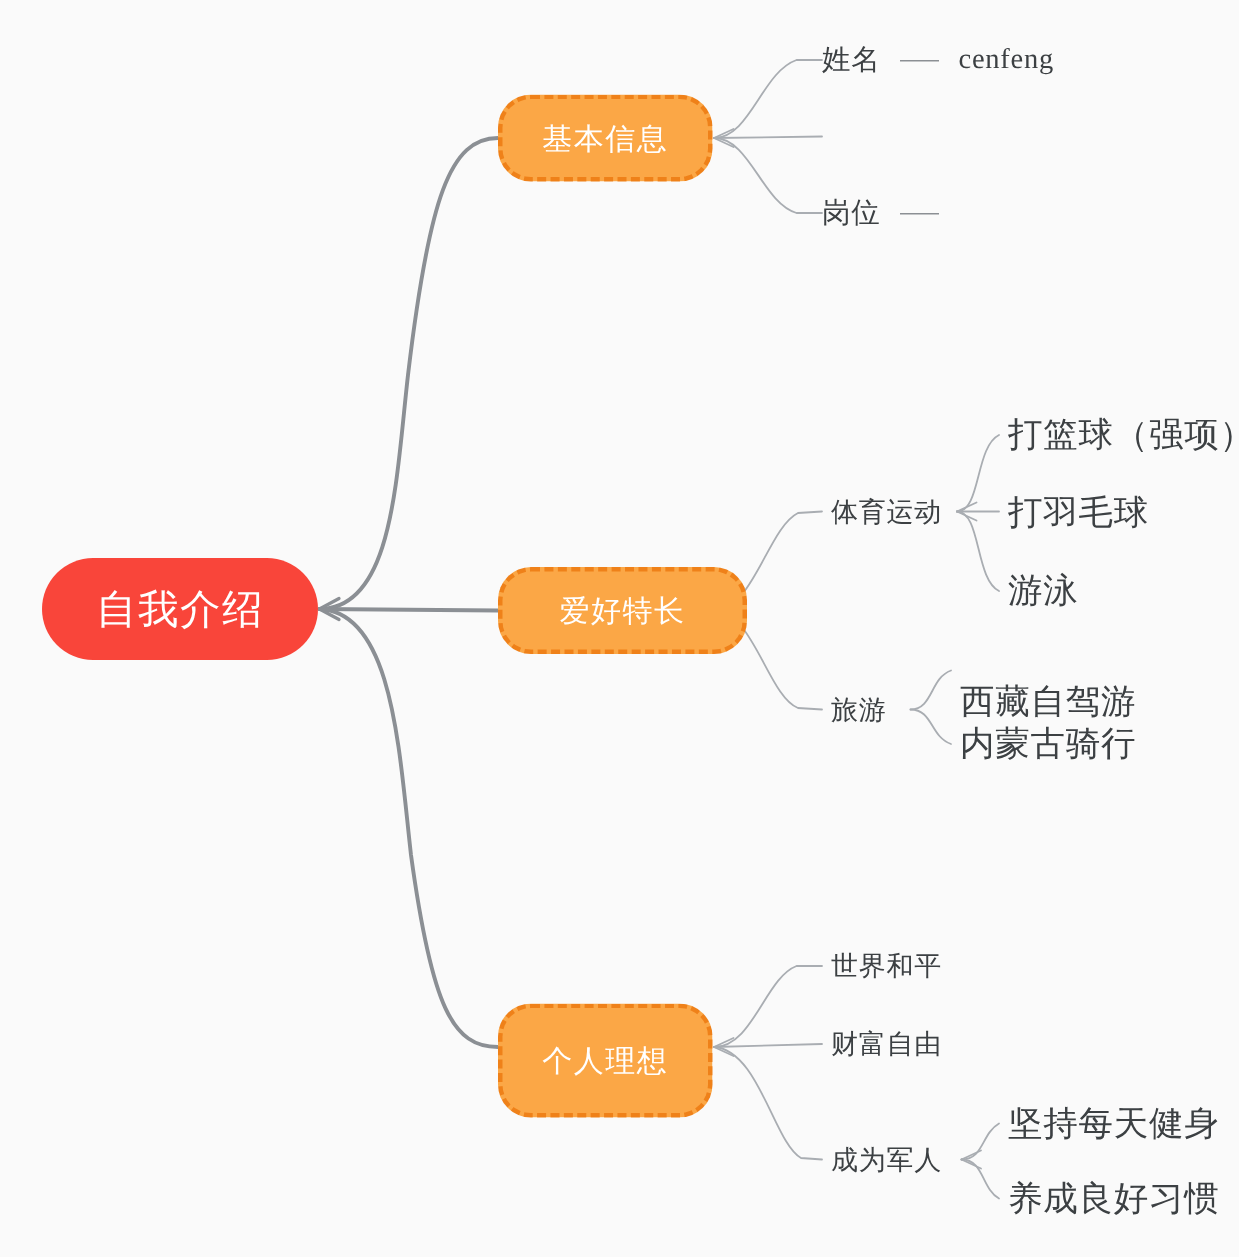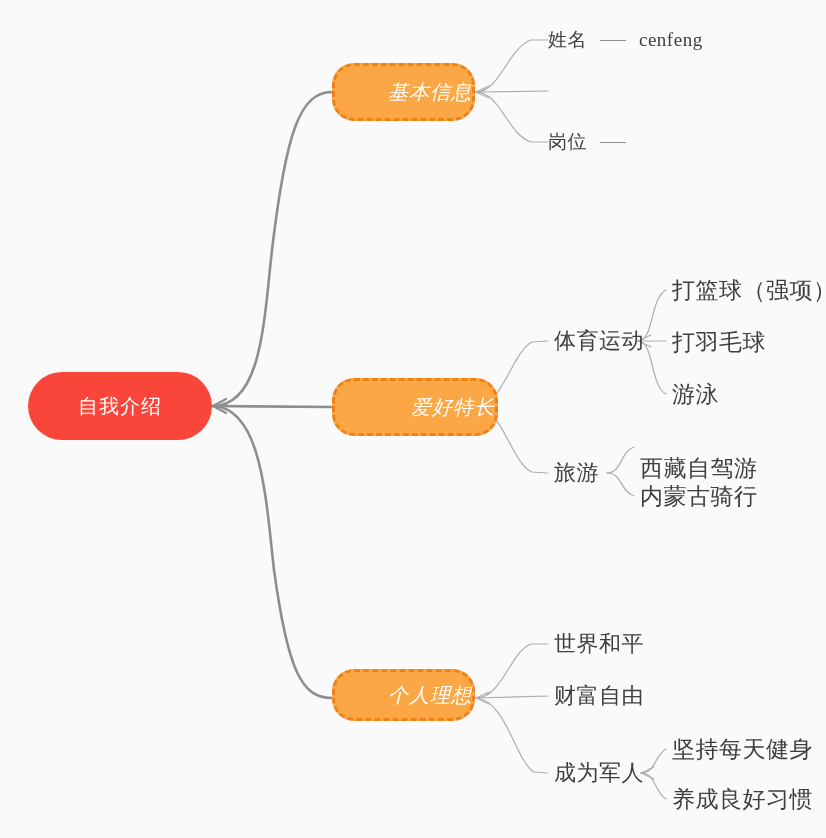--- a/index.html
+++ b/index.html
@@ -27,47 +27,46 @@
     pointer-events: none;
   }
   .node-root {
     position: absolute;
     display: flex;
     align-items: center;
     justify-content: center;
     background: #f9453a;
     color: #ffffff;
     border-radius: 34px;
-    font-size: 20px;
+    font-size: 27px;
     letter-spacing: 1px;
     box-sizing: border-box;
     white-space: nowrap;
   }
   .node-branch {
     position: absolute;
     display: flex;
     align-items: center;
-    justify-content: flex-end;
+    justify-content: center;
     background: #f9a council;
     color: #ffffff;
     box-sizing: border-box;
     white-space: nowrap;
-    font-style: italic;
   }
   .node-branch {
     background: #fba746;
     border: 3px dashed #ef8119;
     border-radius: 22px;
     font-size: 20px;
     letter-spacing: 1px;
   }
   .leaf-label {
     position: absolute;
     color: #3c4043;
-    font-size: 22px;
+    font-size: 18px;
     white-space: nowrap;
     letter-spacing: 0.5px;
     transform: translateY(-50%);
   }
   .leaf-label.sub {
     font-size: 23px;
   }
   .pair-row {
     position: absolute;
     display: flex;
@@ -176,21 +175,21 @@
 
   <div class="leaf-label" style="left:554px; top:341px;">体育运动</div>
   <div class="leaf-label sub" style="left:672px; top:290px;">打篮球（强项）</div>
   <div class="leaf-label sub" style="left:672px; top:342px;">打羽毛球</div>
   <div class="leaf-label sub" style="left:672px; top:394px;">游泳</div>
 
   <div class="leaf-label" style="left:554px; top:473px;">旅游</div>
   <div class="leaf-label sub" style="left:640px; top:468px;">西藏自驾游</div>
   <div class="leaf-label sub" style="left:640px; top:496px;">内蒙古骑行</div>
 
-  <div class="node-branch" style="left:332px; top:669px; width:143px; height:52px;">
+  <div class="node-branch" style="left:332px; top:669px; width:143px; height:76px;">
     <span>个人理想</span>
   </div>
 
   <div class="leaf-label" style="left:554px; top:644px;">世界和平</div>
   <div class="leaf-label" style="left:554px; top:696px;">财富自由</div>
   <div class="leaf-label" style="left:554px; top:773px;">成为军人</div>
   <div class="leaf-label sub" style="left:672px; top:749px;">坚持每天健身</div>
   <div class="leaf-label sub" style="left:672px; top:799px;">养成良好习惯</div>
 
 </div>

